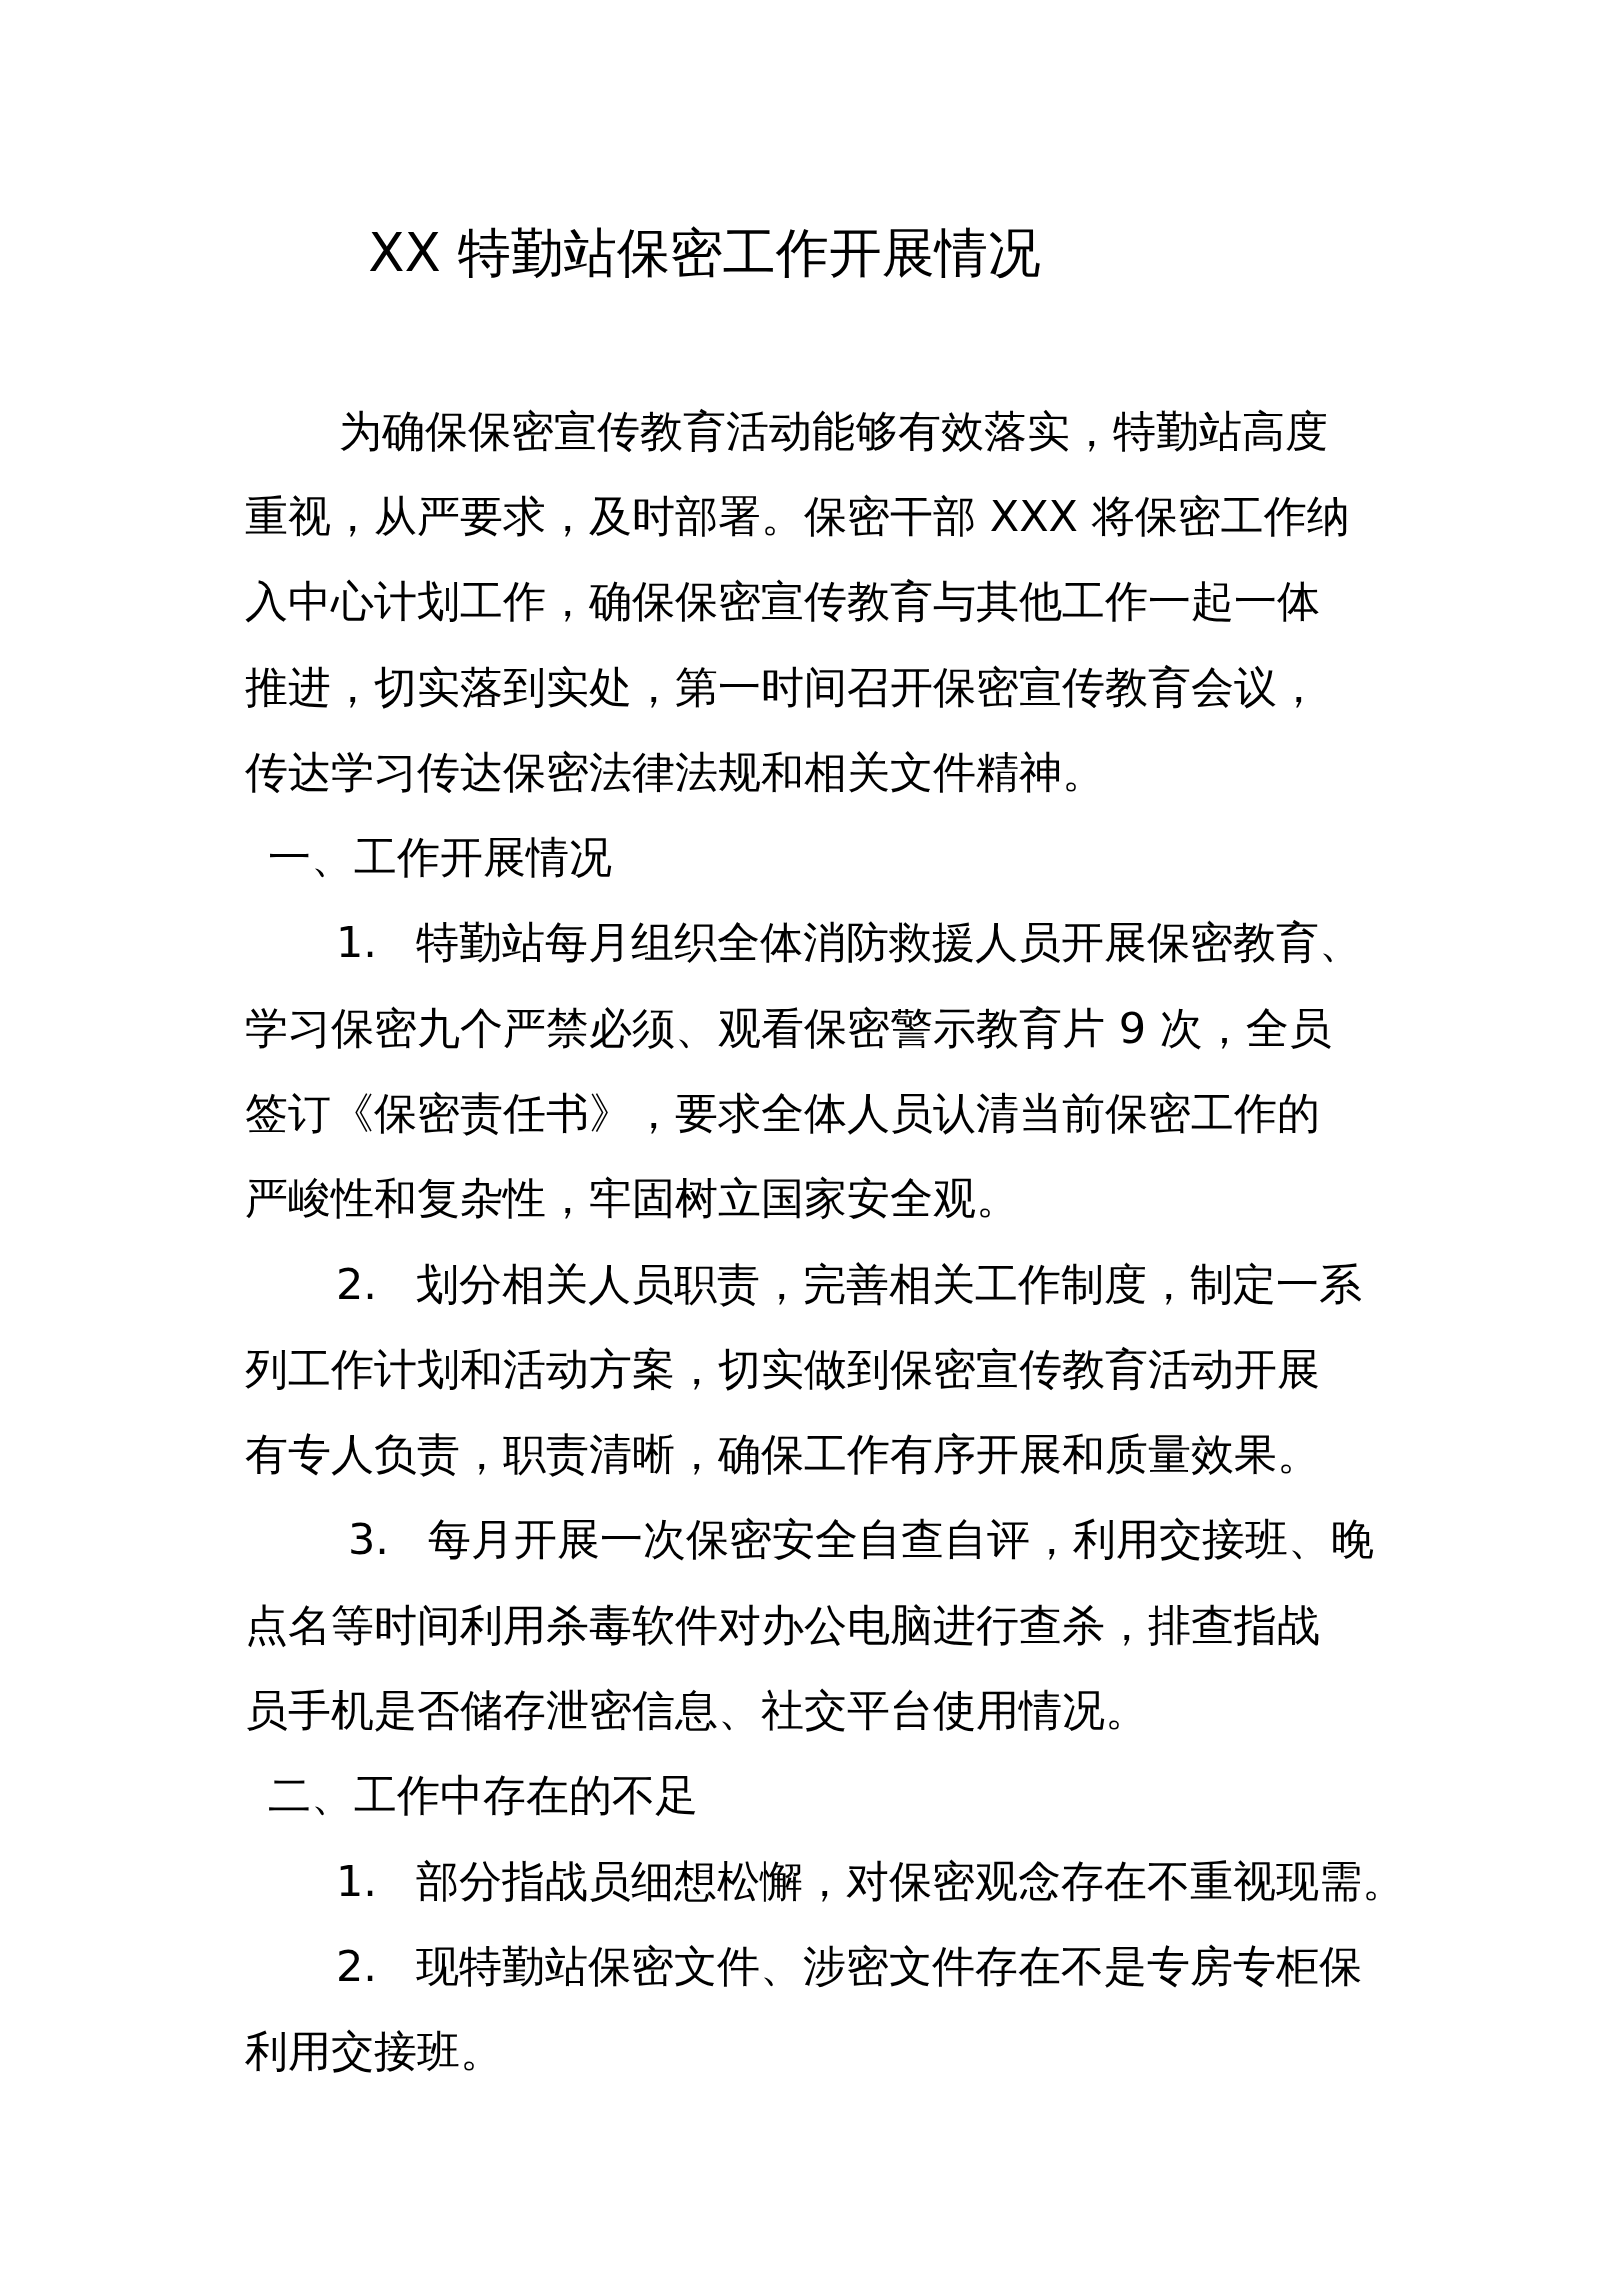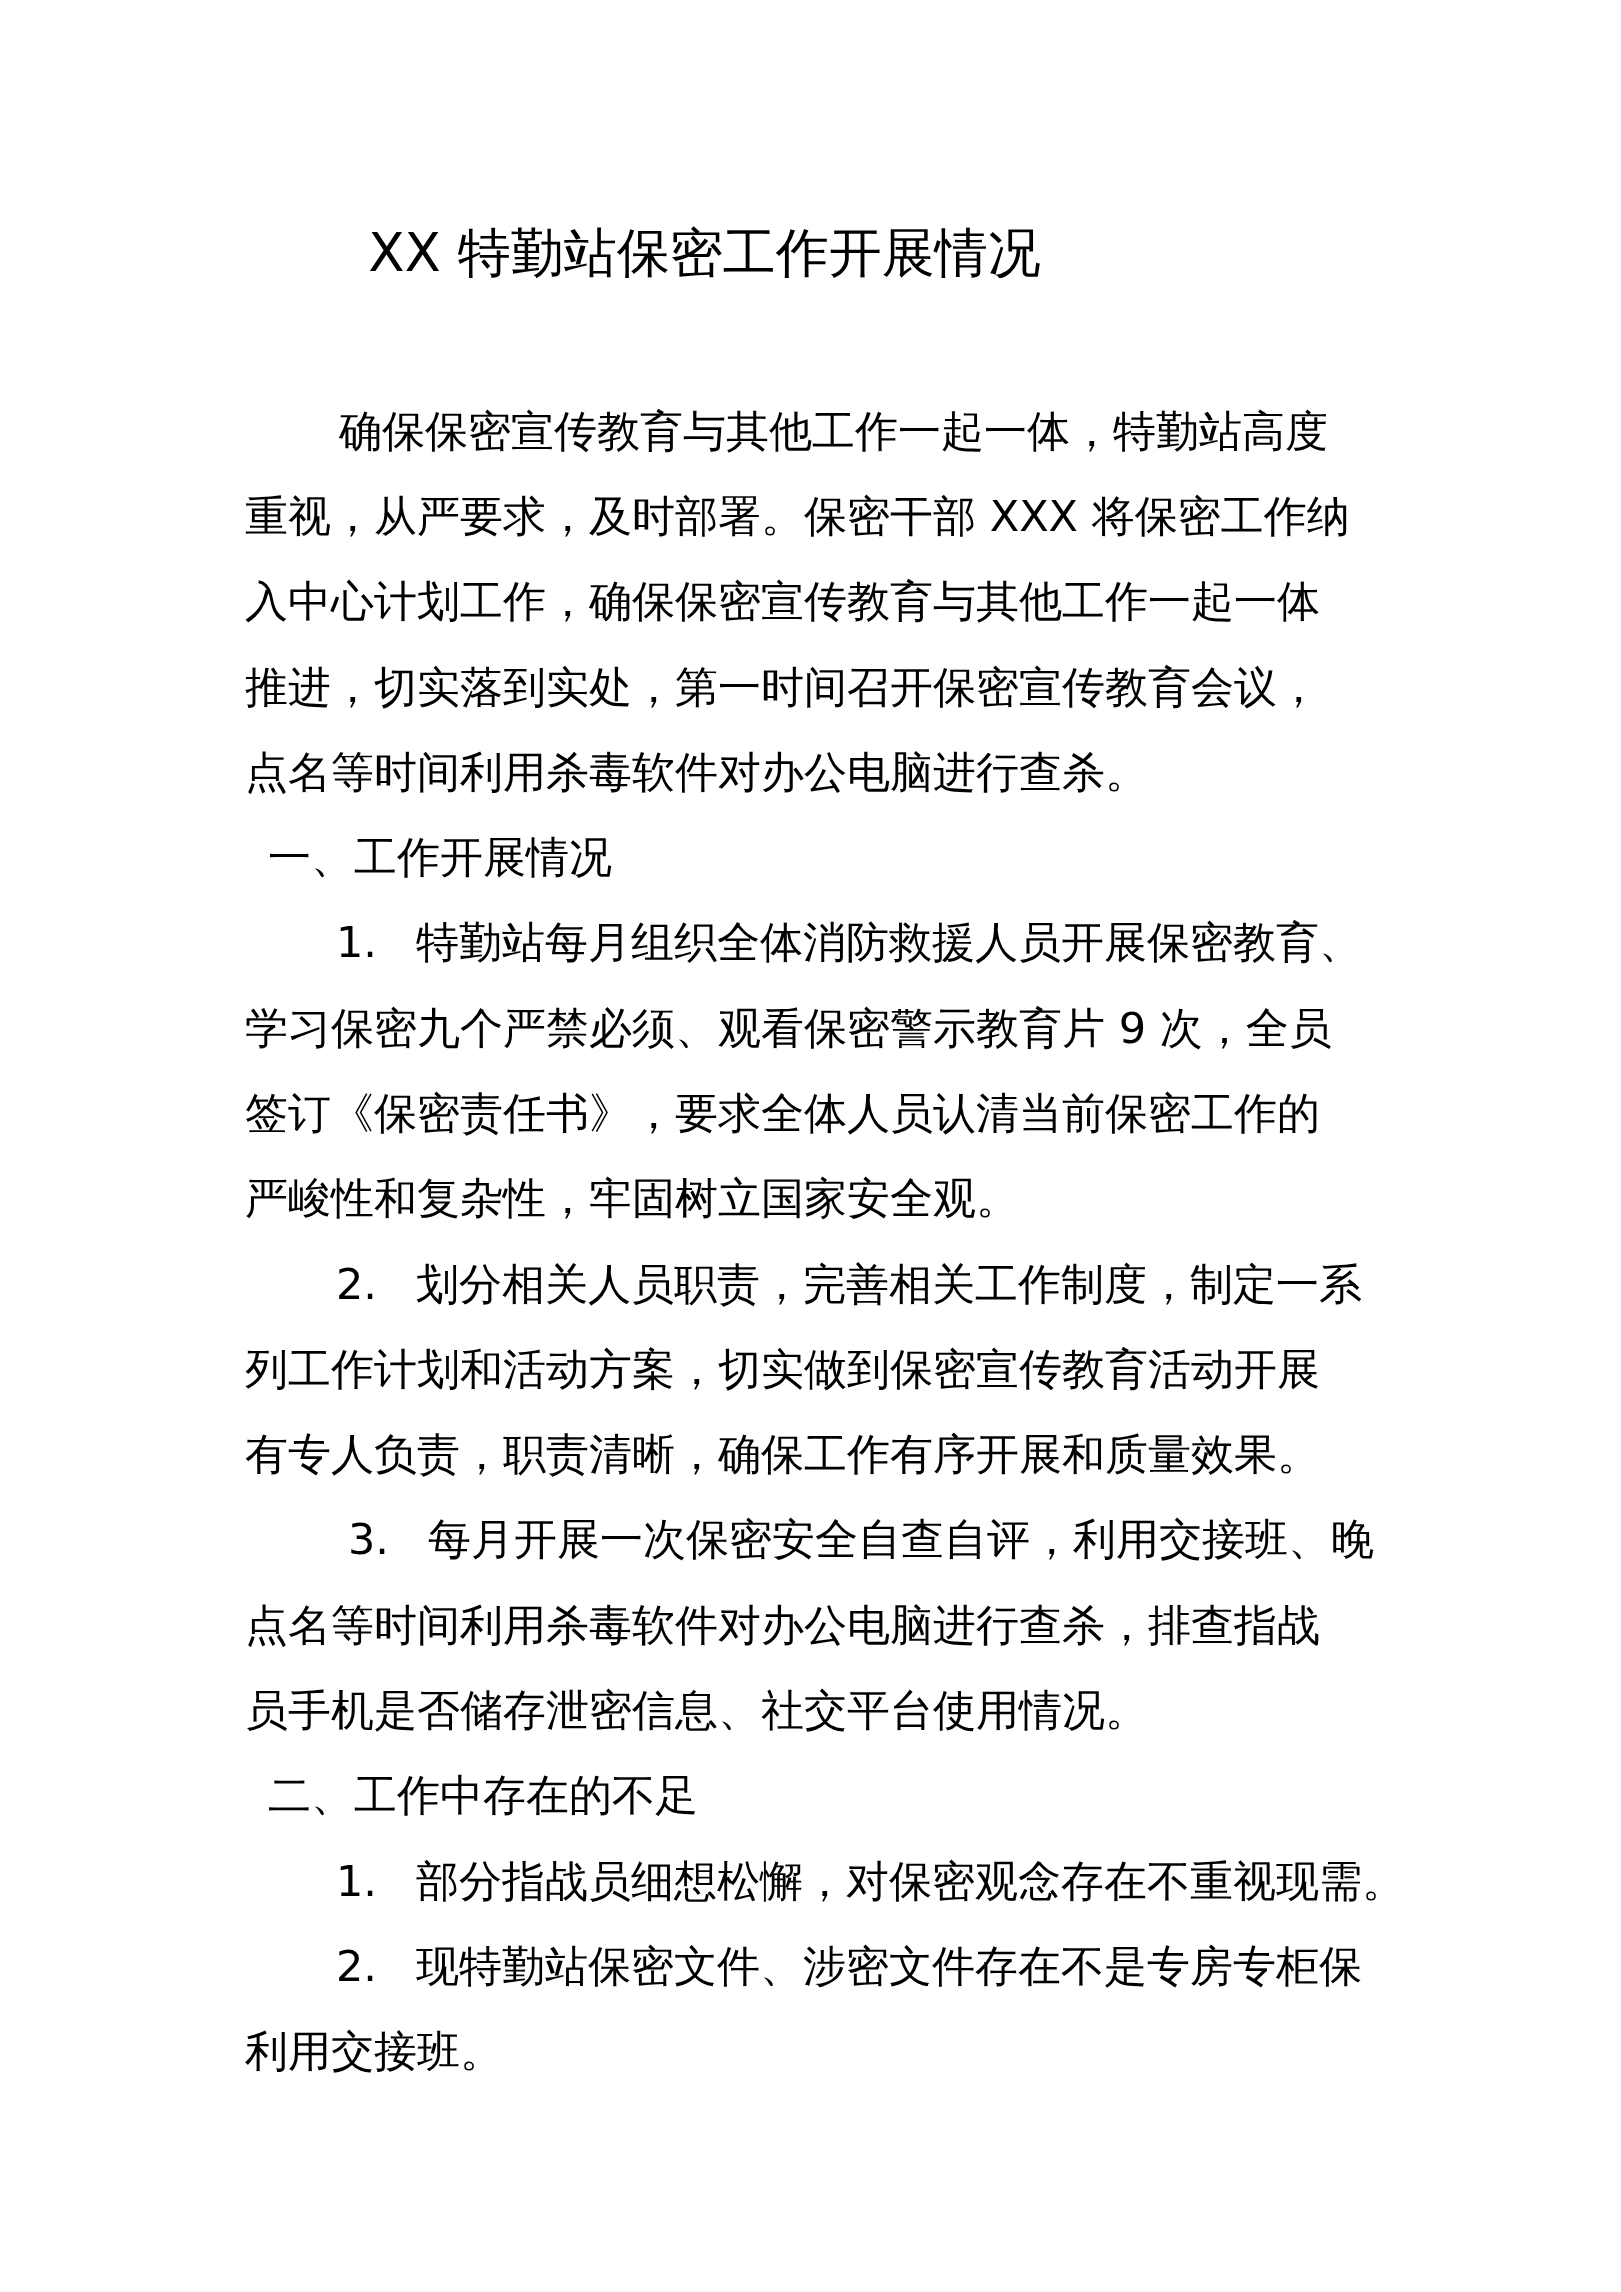--- a/index.html
+++ b/index.html
@@ -10,25 +10,25 @@
   .line { position: absolute; font-size: 43px; line-height: 59px; white-space: nowrap; }
   .num { display: inline-block; width: 80px; }
 </style>
 </head>
 <body>
 
 <div>
   <div class="title">XX 特勤站保密工作开展情况</div>
 
   <div>
-    <div class="line" style="left:339px; top:402px;">确保保密宣传教育与其他工作一起一体，特勤站高度</div>
+    <div class="line" style="left:339px; top:402px;">为确保保密宣传教育活动能够有效落实，特勤站高度</div>
     <div class="line" style="left:245px; top:487px;">重视，从严要求，及时部署。保密干部 XXX 将保密工作纳</div>
     <div class="line" style="left:245px; top:572px;">入中心计划工作，确保保密宣传教育与其他工作一起一体</div>
     <div class="line" style="left:245px; top:658px;">推进，切实落到实处，第一时间召开保密宣传教育会议，</div>
-    <div class="line" style="left:245px; top:743px;">点名等时间利用杀毒软件对办公电脑进行查杀。</div>
+    <div class="line" style="left:245px; top:743px;">传达学习传达保密法律法规和相关文件精神。</div>
   </div>
 
   <div class="line" style="left:268px; top:828px;text-align:right;">一、工作开展情况</div>
 
   <div>
     <div class="line" style="left:336px; top:913px;">
       <span class="num">1.</span><span>特勤站每月组织全体消防救援人员开展保密教育、</span>
     </div>
     <div class="line" style="left:245px; top:999px;">学习保密九个严禁必须、观看保密警示教育片 9 次，全员</div>
     <div class="line" style="left:245px; top:1084px;">签订《保密责任书》，要求全体人员认清当前保密工作的</div>

